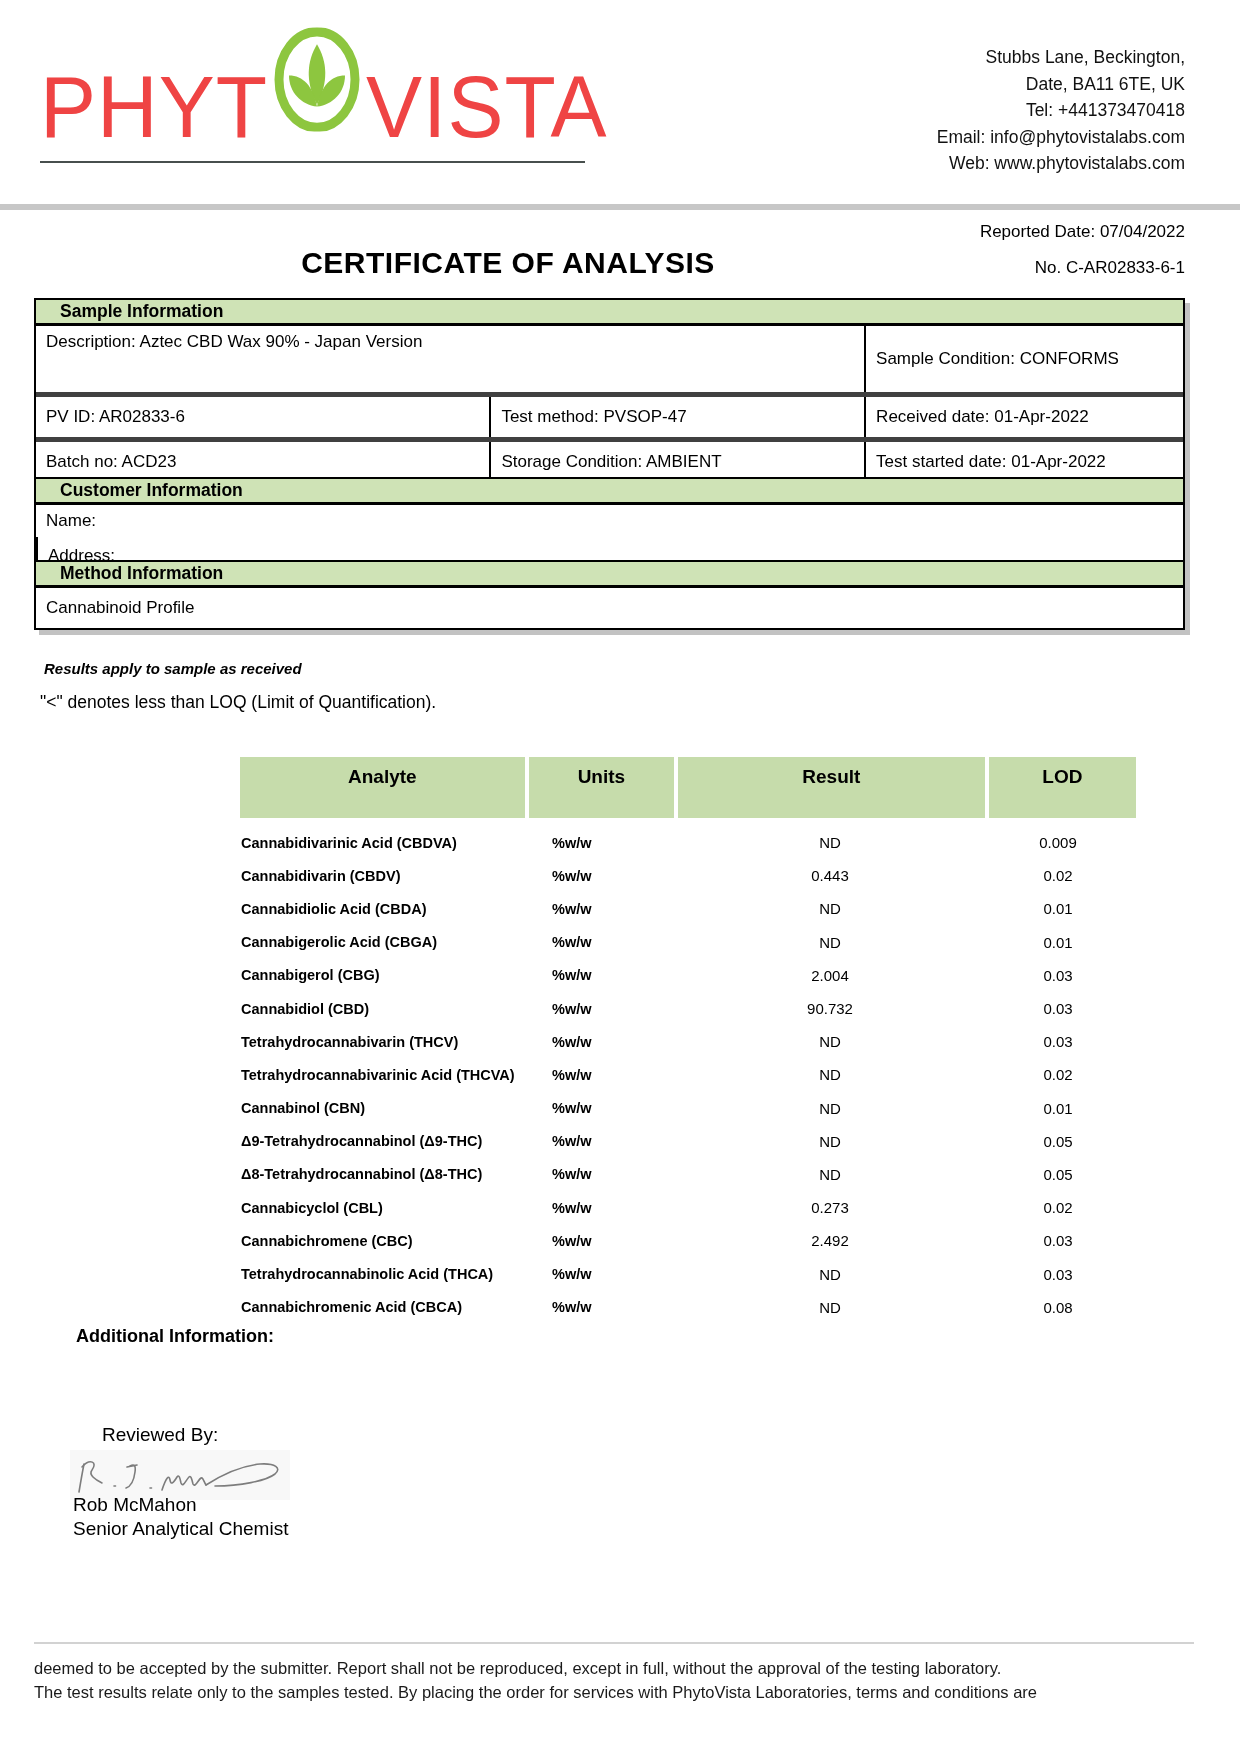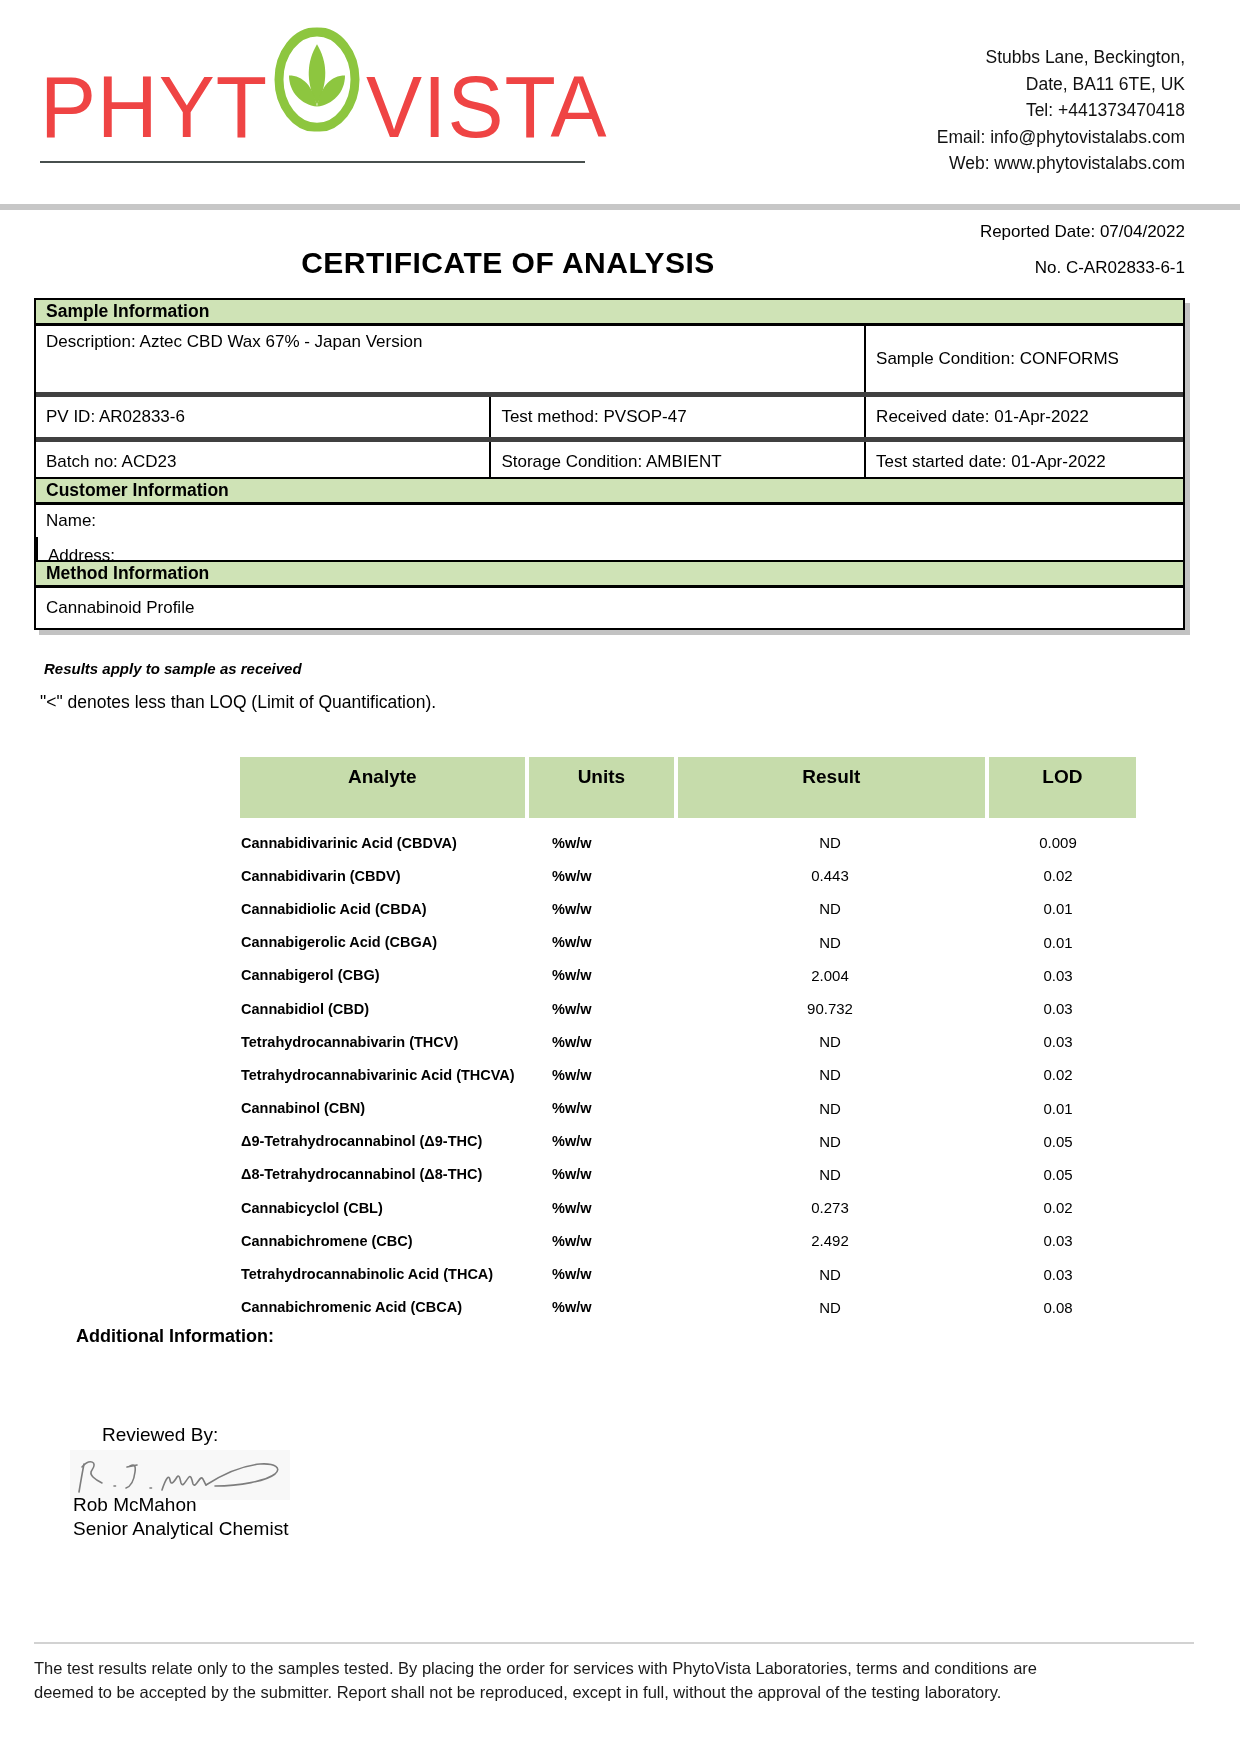--- a/index.html
+++ b/index.html
@@ -14,21 +14,21 @@
   .leaf-wrap{display:inline-block;margin:0 3px 6px 3px;}
   .logo-rule{margin-top:4px;width:545px;height:2px;background:#474f4d;}
   .logo-line2{margin-top:6px;font-size:35px;letter-spacing:25.5px;color:#3e4847;font-weight:400;white-space:nowrap;}
   .contact{position:absolute;top:44px;right:55px;text-align:right;font-size:17.5px;line-height:26.5px;color:#111;}
   .top-grayline{position:absolute;left:0;top:204px;width:1240px;height:6px;background:#c7c7c7;}
   .reported-date{position:absolute;top:222px;right:55px;font-size:17px;}
   .coa-title{position:absolute;top:246px;left:0;width:1016px;text-align:center;font-size:30px;font-weight:bold;letter-spacing:.5px;}
   .report-no{position:absolute;top:258px;right:55px;font-size:17px;}
   
   .section{position:absolute;left:34px;width:1151px;box-shadow:5px 5px 0 0 #c2c2c2;}
-  .greenbar{background:#cfe3b6;border:2px solid #000;border-bottom:3px solid #000;height:23px;line-height:23px;font-weight:bold;font-size:17.5px;padding-left:10px;box-sizing:content-box;}
+  .greenbar{background:#cfe3b6;border:2px solid #000;border-bottom:3px solid #000;height:23px;line-height:23px;font-weight:bold;font-size:17.5px;padding-left:24px;box-sizing:content-box;}
   .secbox{background:#fff;border:2px solid #000;border-top:none;box-sizing:border-box;}
   .rowflex{display:flex;}
   .cell{box-sizing:border-box;font-size:17px;padding:6px 10px;}
   .cell+.cell{border-left:2px solid #000;}
   .rowflex+.rowflex{border-top:5px solid #404040;}
   .vcenter{display:flex;align-items:center;}
   
   .note1{position:absolute;left:44px;top:660px;font-size:15px;font-weight:bold;font-style:italic;}
   .note2{position:absolute;left:40px;top:692px;font-size:17.5px;}
   
@@ -83,21 +83,21 @@
   <div class="top-grayline"></div>
 
   <div class="reported-date">Reported Date: 07/04/2022</div>
   <div class="coa-title">CERTIFICATE OF ANALYSIS</div>
   <div class="report-no">No. C-AR02833-6-1</div>
 
   <div class="section" style="top:298px;">
     <div class="greenbar">Sample Information</div>
     <div class="secbox">
       <div class="rowflex" style="height:66px;">
-        <div class="cell" style="width:831px;">Description: Aztec CBD Wax 67% - Japan Version</div>
+        <div class="cell" style="width:831px;">Description: Aztec CBD Wax 90% - Japan Version</div>
         <div class="cell vcenter" style="width:320px;">Sample Condition: CONFORMS</div>
       </div>
       <div class="rowflex" style="height:40px;">
         <div class="cell vcenter" style="width:455px;">PV ID: AR02833-6</div>
         <div class="cell vcenter" style="width:376px;">Test method: PVSOP-47</div>
         <div class="cell vcenter" style="width:320px;">Received date: 01-Apr-2022</div>
       </div>
       <div class="rowflex" style="height:40px;">
         <div class="cell vcenter" style="width:455px;">Batch no: ACD23</div>
         <div class="cell vcenter" style="width:376px;">Storage Condition: AMBIENT</div>
@@ -239,17 +239,17 @@
         <path d="M80 38 l1.5 0"></path>
         <path d="M92 40 C96 28 99 24 100 30 C101 36 104 32 107 27 C109 24 110 28 111 33 C113 38 116 30 119 27 C121 25 122 30 123 34 C125 38 128 30 131 28 C133 27 134 32 136 35"></path>
         <path d="M136 35 C150 26 170 16 190 14 C205 13 212 18 205 24 C196 31 170 36 145 36"></path>
       </g>
     </svg>
   </div>
   <div class="sig-name">Rob McMahon</div>
   <div class="sig-role">Senior Analytical Chemist</div>
 
   <div class="footer">
+    <div>deemed to be accepted by the submitter. Report shall not be reproduced, except in full, without the approval of the testing laboratory.</div>
     <div>The test results relate only to the samples tested.  By placing the order for services with PhytoVista Laboratories, terms and conditions are</div>
-    <div>deemed to be accepted by the submitter. Report shall not be reproduced, except in full, without the approval of the testing laboratory.</div>
   </div>
 
 </div>
 
 </body></html>

